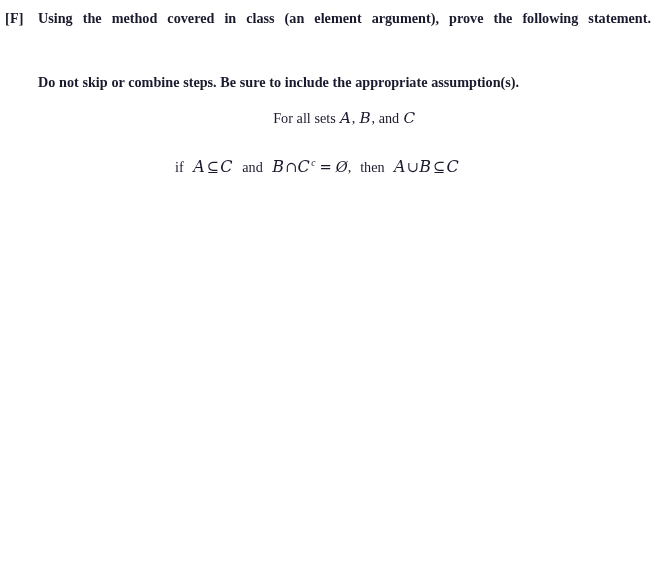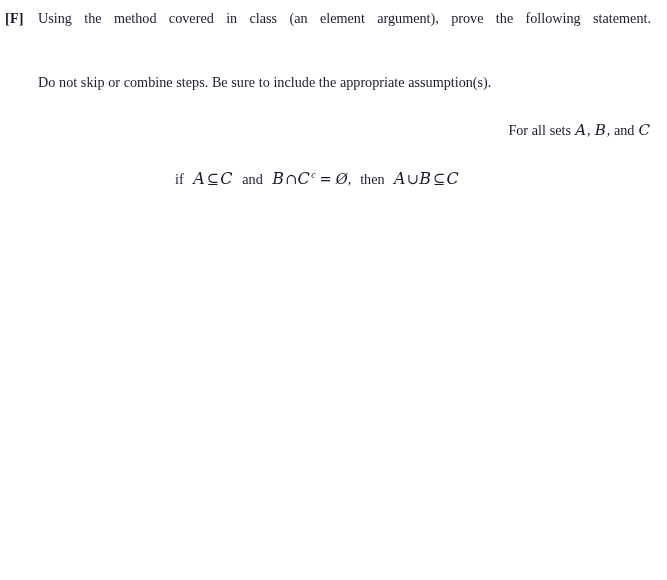--- a/index.html
+++ b/index.html
@@ -48,39 +48,40 @@
     font-size: 14.2px;
     line-height: 20.5px;
     text-align: justify;
     text-justify: inter-word;
     word-spacing: 0.15px;
   }
 
   .para-intro {
     padding-top: 4px;
     text-align: justify;
+    font-weight: bold;
   }
   
   .jline {
     display: block;
     text-align: justify;
     text-align-last: justify;
     white-space: nowrap;
   }
   .jline-last {
     display: block;
     text-align: left;
     text-align-last: left;
     white-space: nowrap;
     margin-top: 43px;
   }
 
   .para-sets {
-    margin-top: 28px;
-    text-align: right;
+    margin-top: 16px;
+    text-align: center;
     white-space: nowrap;
   }
 
   
   .mathcal {
     font-family: "DejaVu Serif", "Liberation Serif", serif;
     font-style: italic;
     font-size: 15.4px;
     letter-spacing: 0.3px;
     padding: 0 0.5px;

